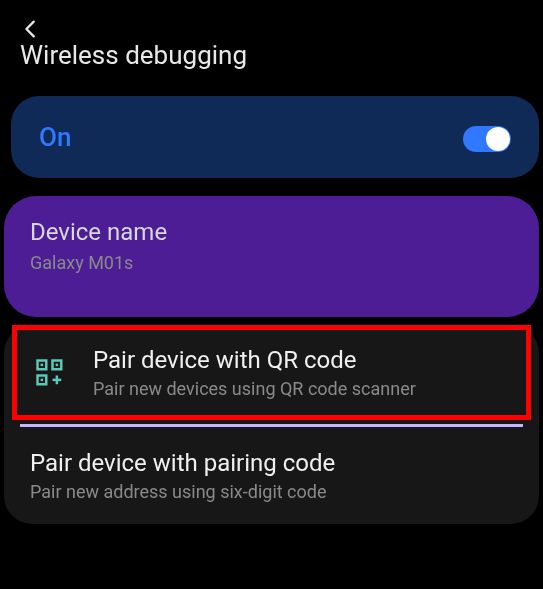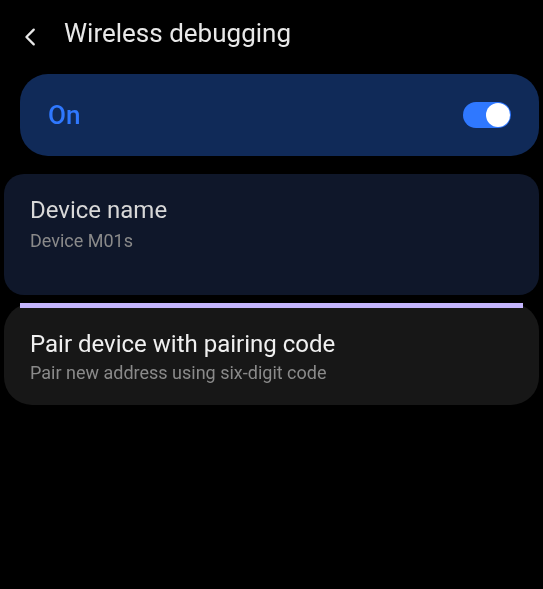--- a/index.html
+++ b/index.html
@@ -6,46 +6,47 @@
   body {
     background: #000;
     font-family: -apple-system, BlinkMacSystemFont, "Segoe UI", Roboto, sans-serif;
     width: 543px;
     height: 589px;
     overflow: hidden;
     color: #e8e8e8;
   }
   .header {
     display: flex;
-    align-items: flex-end;
+    align-items: flex-start;
     padding: 18px 20px;
+    flex-direction: column;
   }
   .back-icon {
     width: 22px;
     height: 22px;
     margin-right: 22px;
   }
   .page-title {
     font-size: 26px;
     font-weight: 400;
     color: #e8e8e8;
   }
   .card {
-    background: #0f172a;
-    border-radius: 20px;
+    background: #4c1d95;
+    border-radius: 32px;
     margin: 16px 4px 8px 4px;
     padding: 22px 26px;
   }
   .toggle-row {
     display: flex;
-    align-items: center;
+    align-items: flex-end;
     justify-content: space-between;
     background: #102a58;
     border-radius: 28px;
-    margin: 8px 4px 18px 20px;
+    margin: 8px 4px 18px 11px;
     padding: 26px 28px;
     gap: 12px;
   }
   .toggle-label {
     font-size: 26px;
     font-weight: 500;
     color: #2f78ff;
   }
   .switch {
     width: 48px;
@@ -104,21 +105,21 @@
   .pair-title {
     font-size: 24px;
     color: #f0f0f0;
     margin-bottom: 4px;
   }
   .pair-sub {
     font-size: 18px;
     color: #8a8a8a;
   }
   .pair-item.second {
-    border-top: 5px solid #c4b5fd;
+    border-top: 3px solid #c4b5fd;
     margin: 1px 16px;
     padding-left: 10px;
     padding-right: 10px;
   }
 </style>
 </head>
 <body>
 
 <div class="header">
   <span class="back-icon">
@@ -130,25 +131,43 @@
 </div>
 
 <div class="toggle-row">
   <span class="toggle-label">On</span>
   <span class="switch"></span>
 </div>
 
 <div class="card">
   <div>
     <div class="section-title">Device name</div>
-    <div class="section-sub">Device M01s</div>
+    <div class="section-sub">Galaxy M01s</div>
   </div>
   <div class="card-divider"></div>
 </div>
 
 <div class="pair-card">
+  <div class="pair-item highlight">
+    <span class="pair-icon">
+      <svg viewBox="0 0 24 24" width="30" height="30">
+        <rect x="2" y="2" width="7" height="7" fill="none" stroke="#5cc8b8" stroke-width="2"></rect>
+        <rect x="4.5" y="4.5" width="2" height="2" fill="#5cc8b8"></rect>
+        <rect x="14" y="2" width="7" height="7" fill="none" stroke="#5cc8b8" stroke-width="2"></rect>
+        <rect x="16.5" y="4.5" width="2" height="2" fill="#5cc8b8"></rect>
+        <rect x="2" y="14" width="7" height="7" fill="none" stroke="#5cc8b8" stroke-width="2"></rect>
+        <rect x="4.5" y="16.5" width="2" height="2" fill="#5cc8b8"></rect>
+        <line x1="14" y1="17.5" x2="21" y2="17.5" stroke="#5cc8b8" stroke-width="2"></line>
+        <line x1="17.5" y1="14" x2="17.5" y2="21" stroke="#5cc8b8" stroke-width="2"></line>
+      </svg>
+    </span>
+    <div class="pair-text">
+      <div class="pair-title">Pair device with QR code</div>
+      <div class="pair-sub">Pair new devices using QR code scanner</div>
+    </div>
+  </div>
   <div class="pair-item second">
     <div class="pair-text">
       <div class="pair-title">Pair device with pairing code</div>
       <div class="pair-sub">Pair new address using six-digit code</div>
     </div>
   </div>
 </div>
 
 </body></html>

